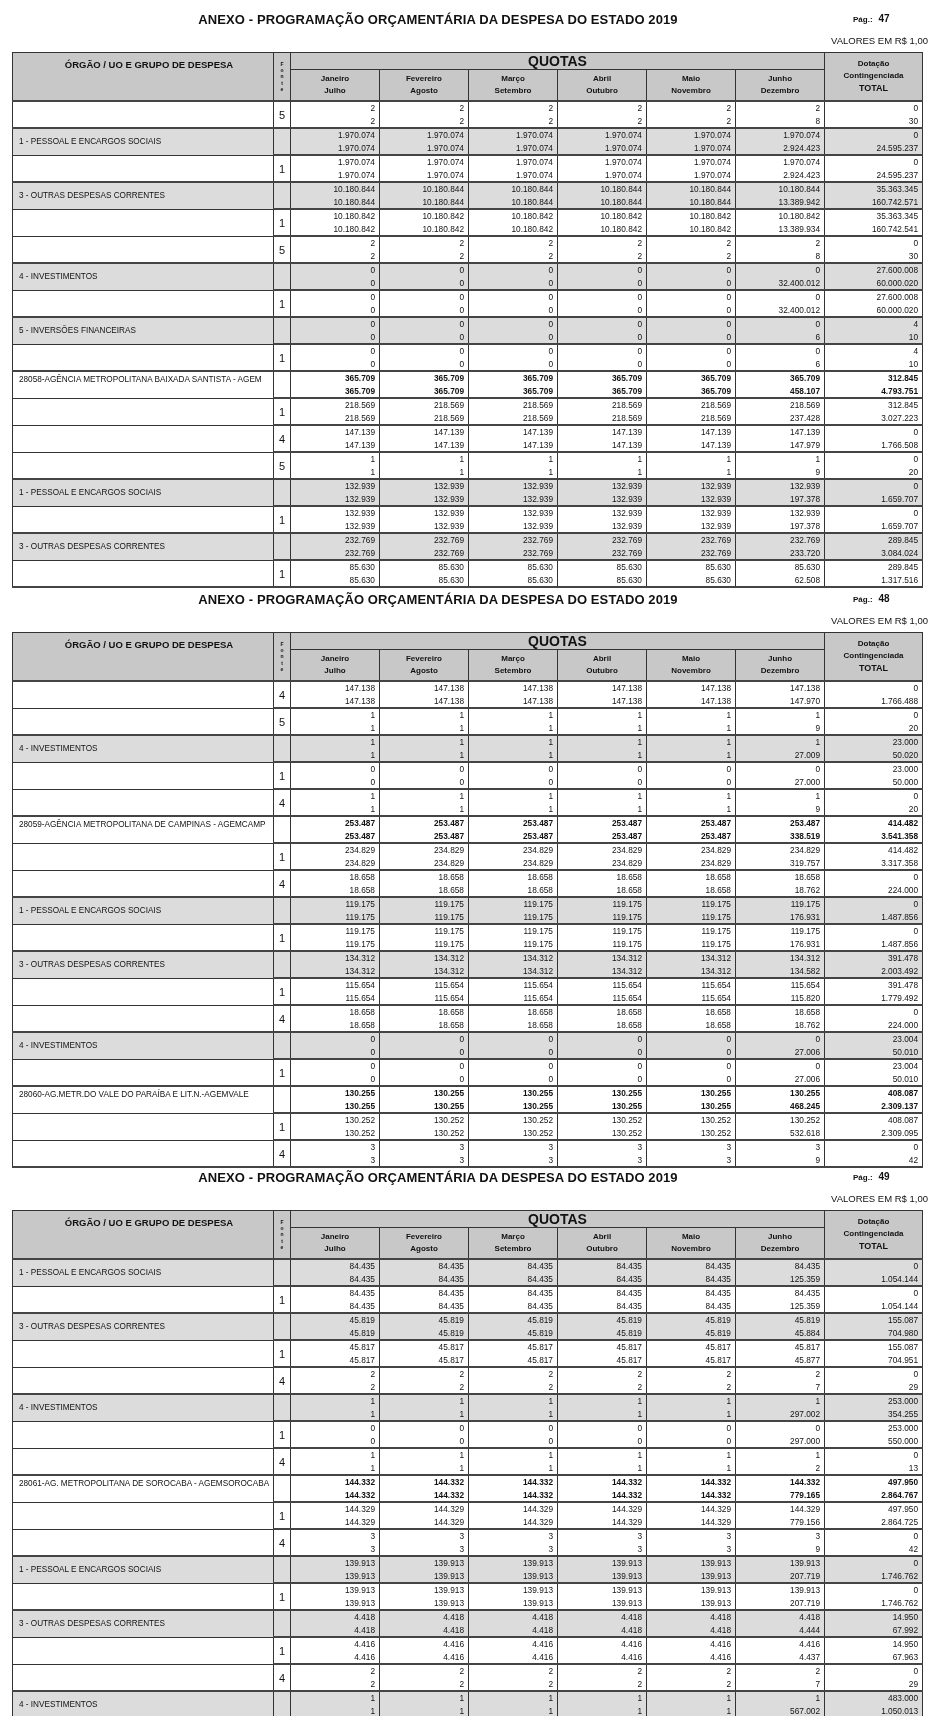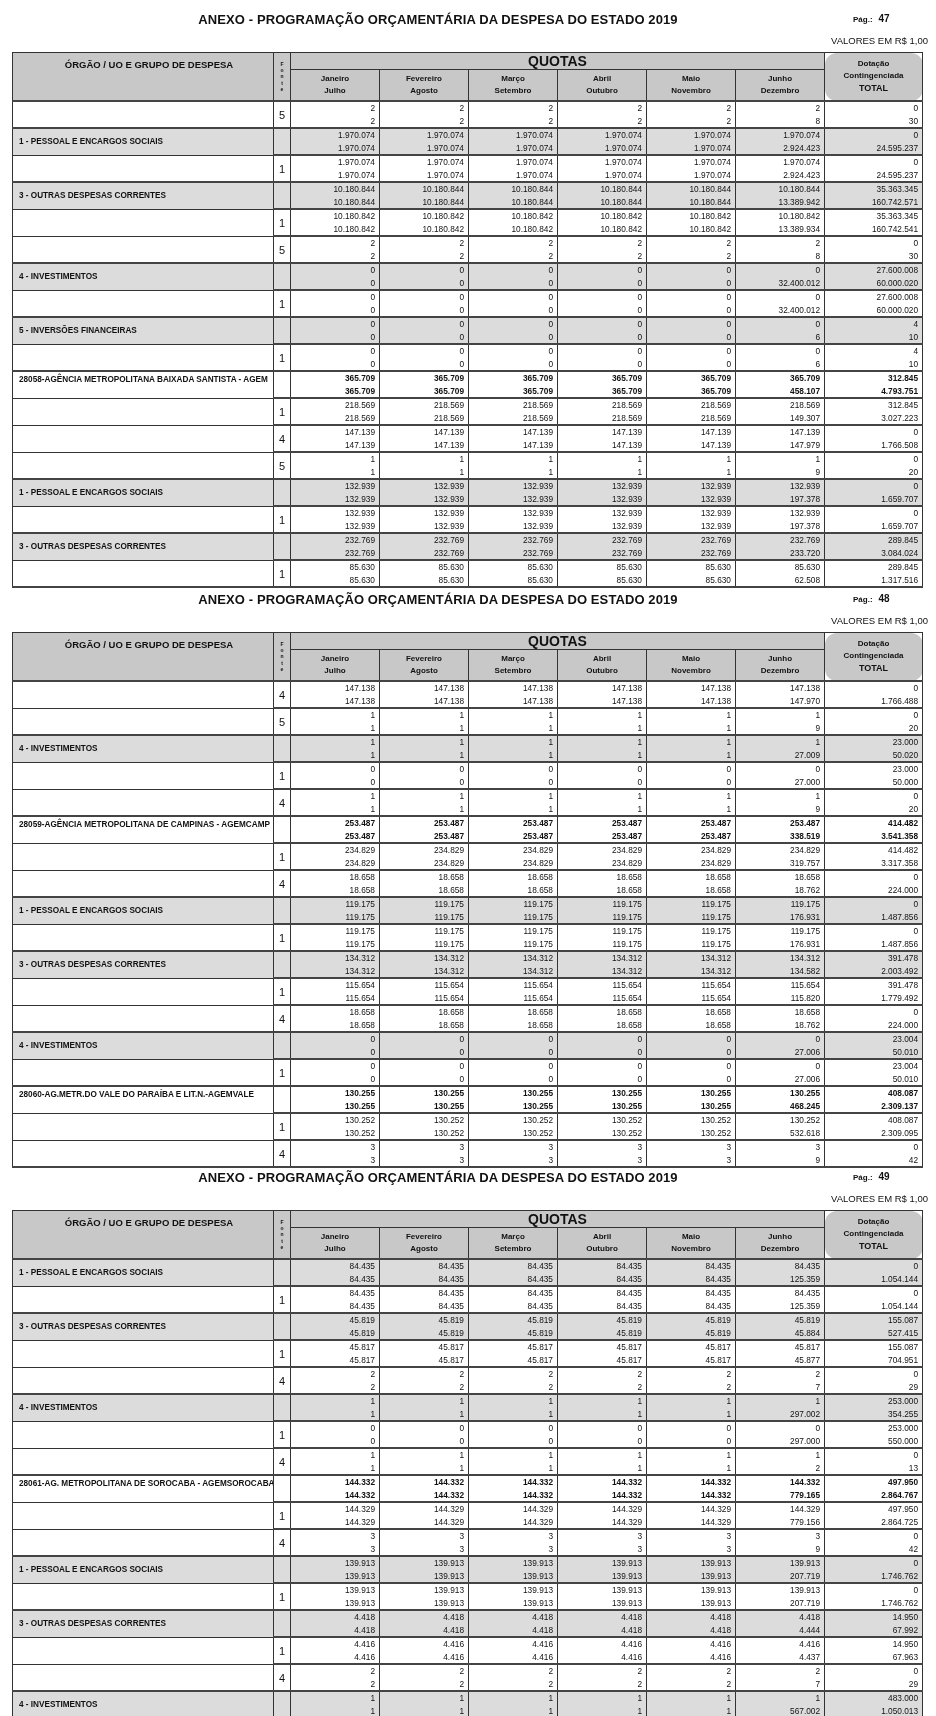--- a/index.html
+++ b/index.html
@@ -10,22 +10,22 @@
   .pag { position:absolute; left:853px; top:13px; font-size:8px; font-weight:bold; }
   .pag b { font-size:10px; margin-left:6px; }
   .valores { position:absolute; right:8px; top:35px; font-size:9.5px; }
   table.grid { position:absolute; left:12px; top:52px; width:910px; border-collapse:collapse; table-layout:fixed; font-size:8.3px; }
   table.grid td, table.grid th { border:1px solid #333; padding:0; }
   table.grid thead th { background:#c8c8c8; font-weight:bold; vertical-align:middle; text-align:center; }
   th.org { text-align:left; padding-left:12px !important; vertical-align:top !important; padding-top:6px !important; font-size:9.5px; }
   th.fonte { font-size:5px; line-height:6.2px; width:16px; }
   th.quotas { height:10px; font-size:14px; }
   th.month { height:30px; font-size:8px; line-height:12px; }
-  th.total { font-size:8px; line-height:12px;border-radius:12px; }
-  td.lbl { font-weight:bold; font-size:8.2px; padding-left:6px !important; border-top:none; border-bottom:none; vertical-align:middle; white-space:nowrap; overflow:hidden; }
+  th.total { font-size:8px; line-height:12px; }
+  td.lbl { font-weight:normal; font-size:8.2px; padding-left:6px !important; border-top:none; border-bottom:none; vertical-align:middle; white-space:nowrap; overflow:hidden; }
   td.lbl.grp { background:#dcdcdc; }
   td.lbl.uo { vertical-align:top; padding-top:3px !important; }
   td.f { text-align:center; font-size:11px; }
   td.v { text-align:right; padding-right:4px !important; line-height:12.5px; }
   tr.grp td.v, tr.grp td.f { background:#dcdcdc; }
   tr.uo td.v { font-weight:bold; }
   tr.row { height:25px; }
   tr.row td { border-top:2px solid #444; }
   .cell2 span { display:block; }
 </style>
@@ -437,21 +437,21 @@
           <td class="v cell2">
             <span>218.569</span>
             <span>218.569</span>
           </td>
           <td class="v cell2">
             <span>218.569</span>
             <span>218.569</span>
           </td>
           <td class="v cell2">
             <span>218.569</span>
-            <span>149.307</span>
+            <span>237.428</span>
           </td>
           <td class="v cell2">
             <span>312.845</span>
             <span>3.027.223</span>
           </td>
         </tr>
         <tr class="row fonte">
           <td class="lbl" style="border-top: none;"></td>
           <td class="f">4</td>
           <td class="v cell2">
@@ -1381,21 +1381,21 @@
           <td class="v cell2">
             <span>45.819</span>
             <span>45.819</span>
           </td>
           <td class="v cell2">
             <span>45.819</span>
             <span>45.884</span>
           </td>
           <td class="v cell2">
             <span>155.087</span>
-            <span>527.415</span>
+            <span>704.980</span>
           </td>
         </tr>
         <tr class="row fonte">
           <td class="lbl" style="border-top: none;"></td>
           <td class="f">1</td>
           <td class="v cell2">
             <span>45.817</span>
             <span>45.817</span>
           </td>
           <td class="v cell2">

